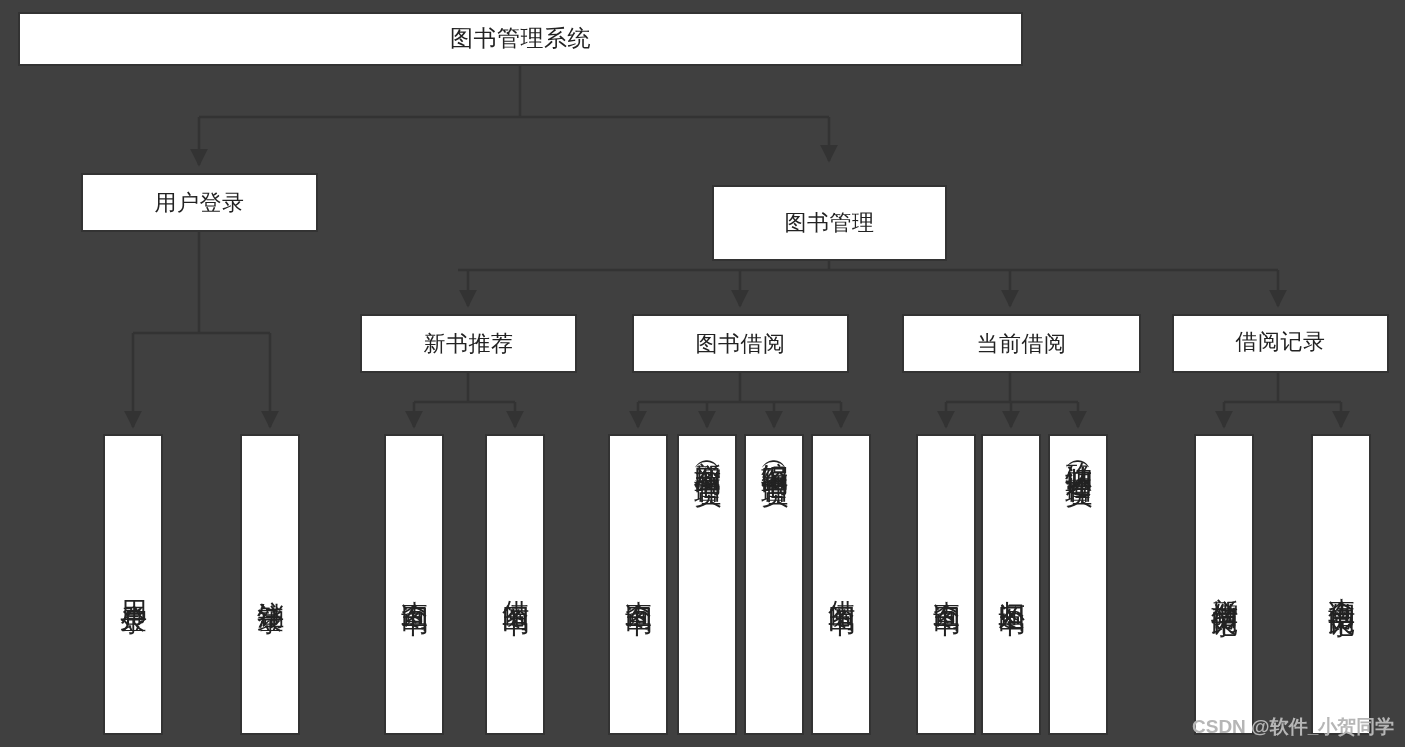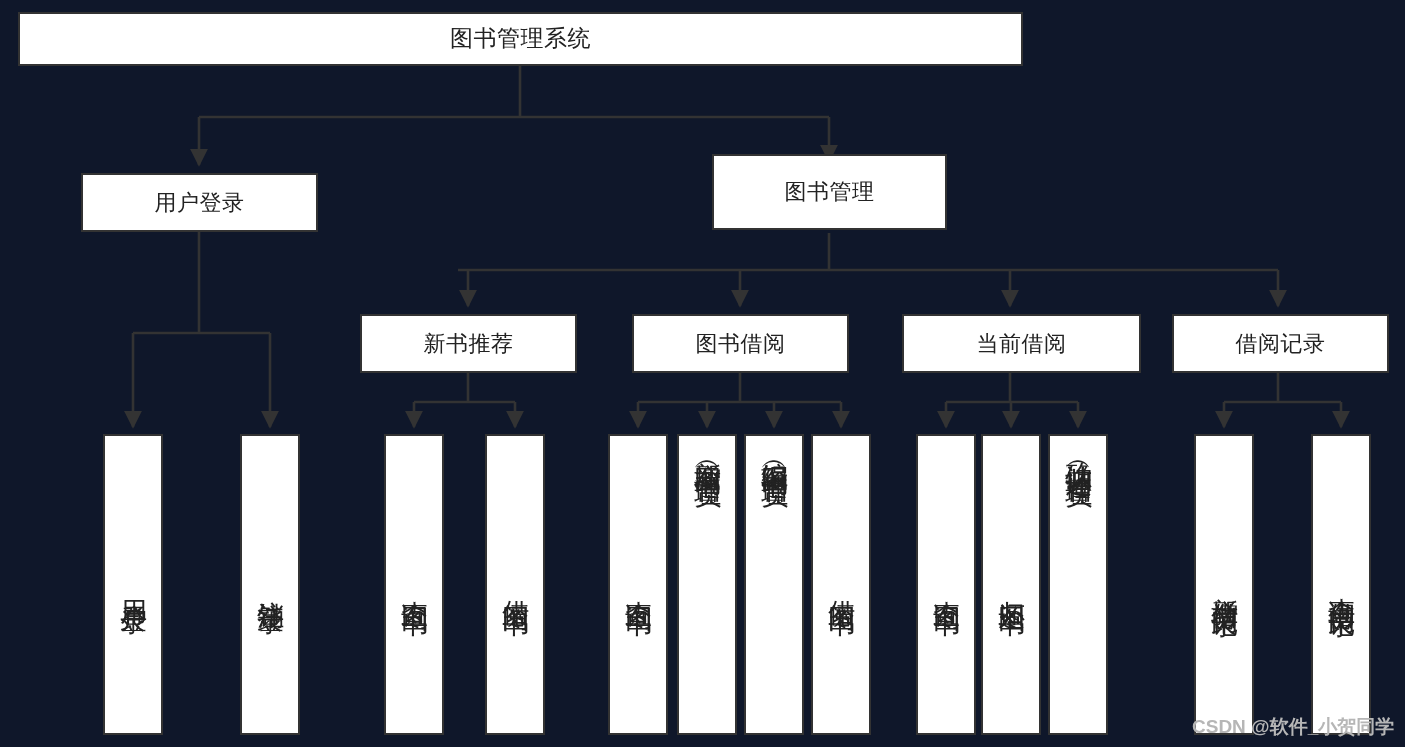--- a/index.html
+++ b/index.html
@@ -8,21 +8,21 @@
     padding: 0;
     background: #ffffff;
   }
   body {
     font-family: "Liberation Sans", "DejaVu Sans", sans-serif;
   }
   #diagram-root {
     position: relative;
     width: 1405px;
     height: 747px;
-    background: #0f172a;
+    background: #404040;
     overflow: hidden;
   }
   svg.connectors {
     position: absolute;
     left: 0;
     top: 0;
     width: 1405px;
     height: 747px;
     pointer-events: none;
   }
@@ -137,34 +137,34 @@
     </g>
   </svg>
 
   <div class="node h root" style="left:18px; top:12px; width:1005px; height:54px;">
     <span class="label">图书管理系统</span>
   </div>
 
   <div class="node h" style="left:81px; top:173px; width:237px; height:59px;">
     <span class="label">用户登录</span>
   </div>
-  <div class="node h" style="left:712px; top:154px; width:235px; height:76px;">
+  <div class="node h" style="left:712px; top:185px; width:235px; height:76px;">
     <span class="label">图书管理</span>
   </div>
 
   <div class="node h" style="left:632px; top:314px; width:217px; height:59px;">
     <span class="label">图书借阅</span>
   </div>
   <div class="node h" style="left:360px; top:314px; width:217px; height:59px;">
     <span class="label">新书推荐</span>
   </div>
   <div class="node h" style="left:902px; top:314px; width:239px; height:59px;">
     <span class="label">当前借阅</span>
   </div>
-  <div class="node h" style="left:1172px; top:314px; width:217px; height:59px;">
+  <div class="node h" style="left:1172px; top:314px; width:217px; height:59px;font-family:Liberation Mono, monospace;">
     <span class="label">借阅记录</span>
   </div>
 
   <div class="node v centered" style="left:103px; top:434px; width:60px; height:301px;">
     <span class="label">用户登录</span>
   </div>
   <div class="node v centered" style="left:240px; top:434px; width:60px; height:301px;">
     <span class="label">注销登录</span>
   </div>
 

